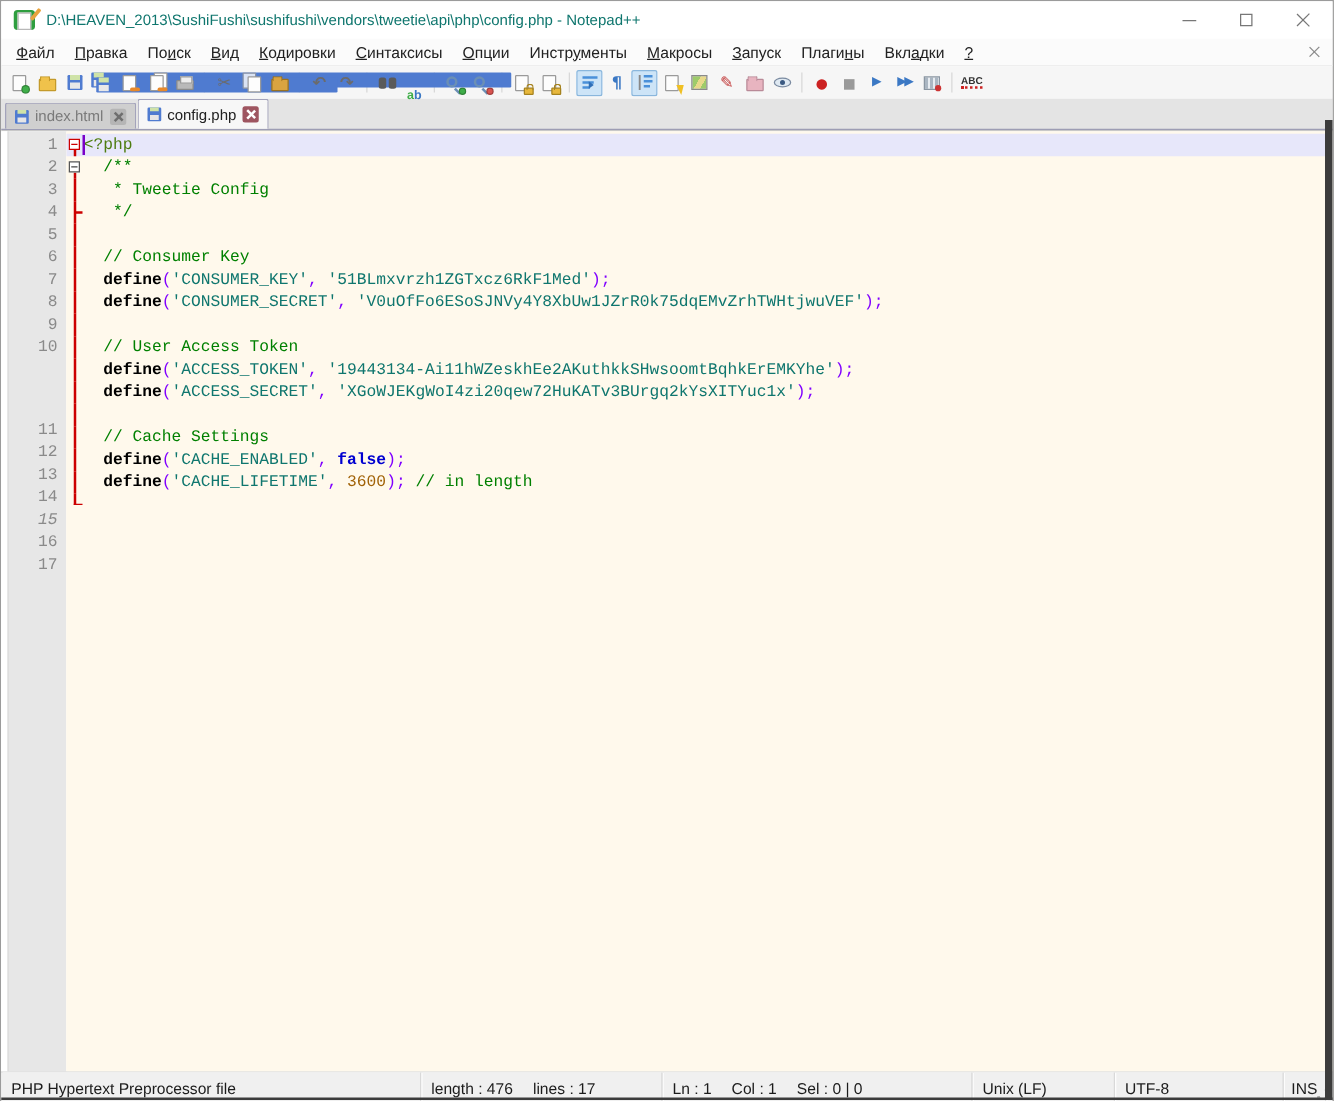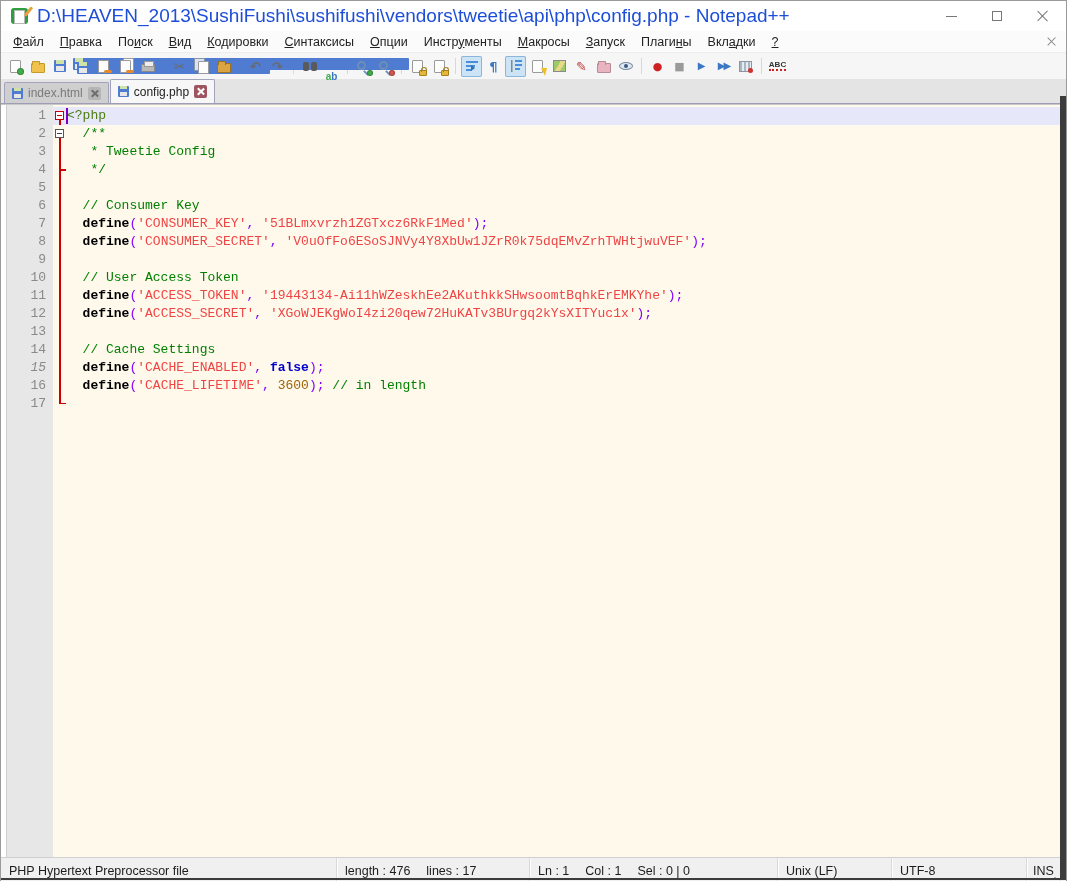--- a/index.html
+++ b/index.html
@@ -4,21 +4,21 @@
 <style>
   * { margin:0; padding:0; box-sizing:border-box; }
   html,body { width:1067px; height:881px; background:#3a3a3a; font-family:"Liberation Sans",sans-serif; overflow:hidden; }
   .win { position:relative; width:1067px; height:881px; background:#ffffff; border:1px solid #9b9b9b; }
 
   
   .titlebar { height:30px; background:#ffffff; display:flex; align-items:center; }
   .npp-ico { width:17px; height:16px; margin:0 9px 0 10px; position:relative; background:#2e9e3f; border-radius:3px; }
   .npp-ico::before { content:""; position:absolute; left:3px; top:2px; width:9px; height:12px; background:#fff; border:1px solid #b8b8b8; }
   .npp-ico::after { content:""; position:absolute; right:-2px; top:-2px; width:3px; height:11px; background:#e8a33d; transform:rotate(40deg); border-radius:1px; }
-  .title-text { font-size:19px; color:#1d4ed8; white-space:nowrap; }
+  .title-text { font-size:12px; color:#0f766e; white-space:nowrap; }
   .caption-btns { margin-left:auto; display:flex; height:30px; }
   .cbtn { width:46px; height:30px; display:flex; align-items:center; justify-content:center; }
   .ic-min { width:11px; height:1px; background:#777; display:block; }
   .ic-max { width:10px; height:10px; border:1px solid #777; display:block; }
   .ic-x { position:relative; width:12px; height:12px; display:block; }
   .ic-x::before,.ic-x::after { content:""; position:absolute; left:5px; top:-1px; width:1.4px; height:14px; background:#777; }
   .ic-x::before { transform:rotate(45deg);} .ic-x::after { transform:rotate(-45deg);}
 
   
   .menubar { height:22px; background:#fbfbfb; display:flex; align-items:center; padding-left:4px; border-bottom:1px solid #eee; }
@@ -116,21 +116,21 @@
   .fbox { position:absolute; left:2px; top:4px; width:9px; height:9px; background:#fff; display:flex; align-items:center; justify-content:center; z-index:2; }
   .fbox::before { content:""; width:5px; height:1.4px; background:#444; }
   .fbox.red { border:1px solid #cc0000; } .fbox.red::before { background:#cc0000; }
   .fbox.gray { border:1px solid #555; }
   .fv { position:absolute; left:6px; top:0; bottom:0; width:1.5px; background:#cc0000; }
   .fv.half-b { top:13px; }
   .ftick::after { content:""; position:absolute; left:7px; top:8px; width:6px; height:1.5px; background:#cc0000; }
   .fcorner .fv { bottom:9px; }
   .fcorner::after { content:""; position:absolute; left:6px; top:7.5px; width:7px; height:1.5px; background:#cc0000; }
   .tg { color:#4d7c0f; } .tc { color:#008000; } .tk { color:#000; font-weight:bold; }
-  .tp { color:#8000ff; } .ts { color:#ef4444; } .tb { color:#0000d0; font-weight:bold; }
+  .tp { color:#8000ff; } .ts { color:#0f766e; } .tb { color:#0000d0; font-weight:bold; }
   .tn { color:#a16207; } .tt { color:#000; }
 
   
   .statusbar { height:26px; background:#f0f0f0; border-top:1px solid #d0d0d0; display:flex; align-items:center; font-size:12.5px; color:#1c1c1c; }
   .seg { height:100%; display:flex; align-items:center; padding:0 8px; border-right:1px solid #d9d9d9; box-shadow:1px 0 0 #fdfdfd; white-space:nowrap; overflow:hidden; }
   .seg .gap { display:inline-block; width:16px; }
   .s1 { width:336px; } .s2 { width:193px; } .s3 { width:248px; } .s4 { width:114px; } .s5 { width:135px; } .s6 { width:34px; justify-content:center; }
   .grip { flex:1; height:100%; position:relative; }
   .grip::after { content:""; position:absolute; right:3px; bottom:3px; width:10px; height:10px;
       background:radial-gradient(circle at 80% 20%, #aaa 1.2px, transparent 1.5px),
@@ -383,21 +383,21 @@
         <div style="height: 18px;">1</div>
         <div style="height: 18px;">2</div>
         <div style="height: 18px;">3</div>
         <div style="height: 18px;">4</div>
         <div style="height: 18px;">5</div>
         <div style="height: 18px;">6</div>
         <div style="height: 18px;">7</div>
         <div style="height: 18px;">8</div>
         <div style="height: 18px;">9</div>
         <div style="height: 18px;">10</div>
-        <div style="height: 18px;">11</div>
+        <div style="height: 18px; margin-top: 48px;">11</div>
         <div style="height: 18px;">12</div>
         <div style="height: 18px;">13</div>
         <div style="height: 18px;">14</div>
         <div style="height: 18px; font-style: italic;">15</div>
         <div style="height: 18px;">16</div>
         <div style="height: 18px;">17</div>
       </div>
     <div class="editArea">
       <div class="hlline"></div>
       <div class="rows" id="rows">

